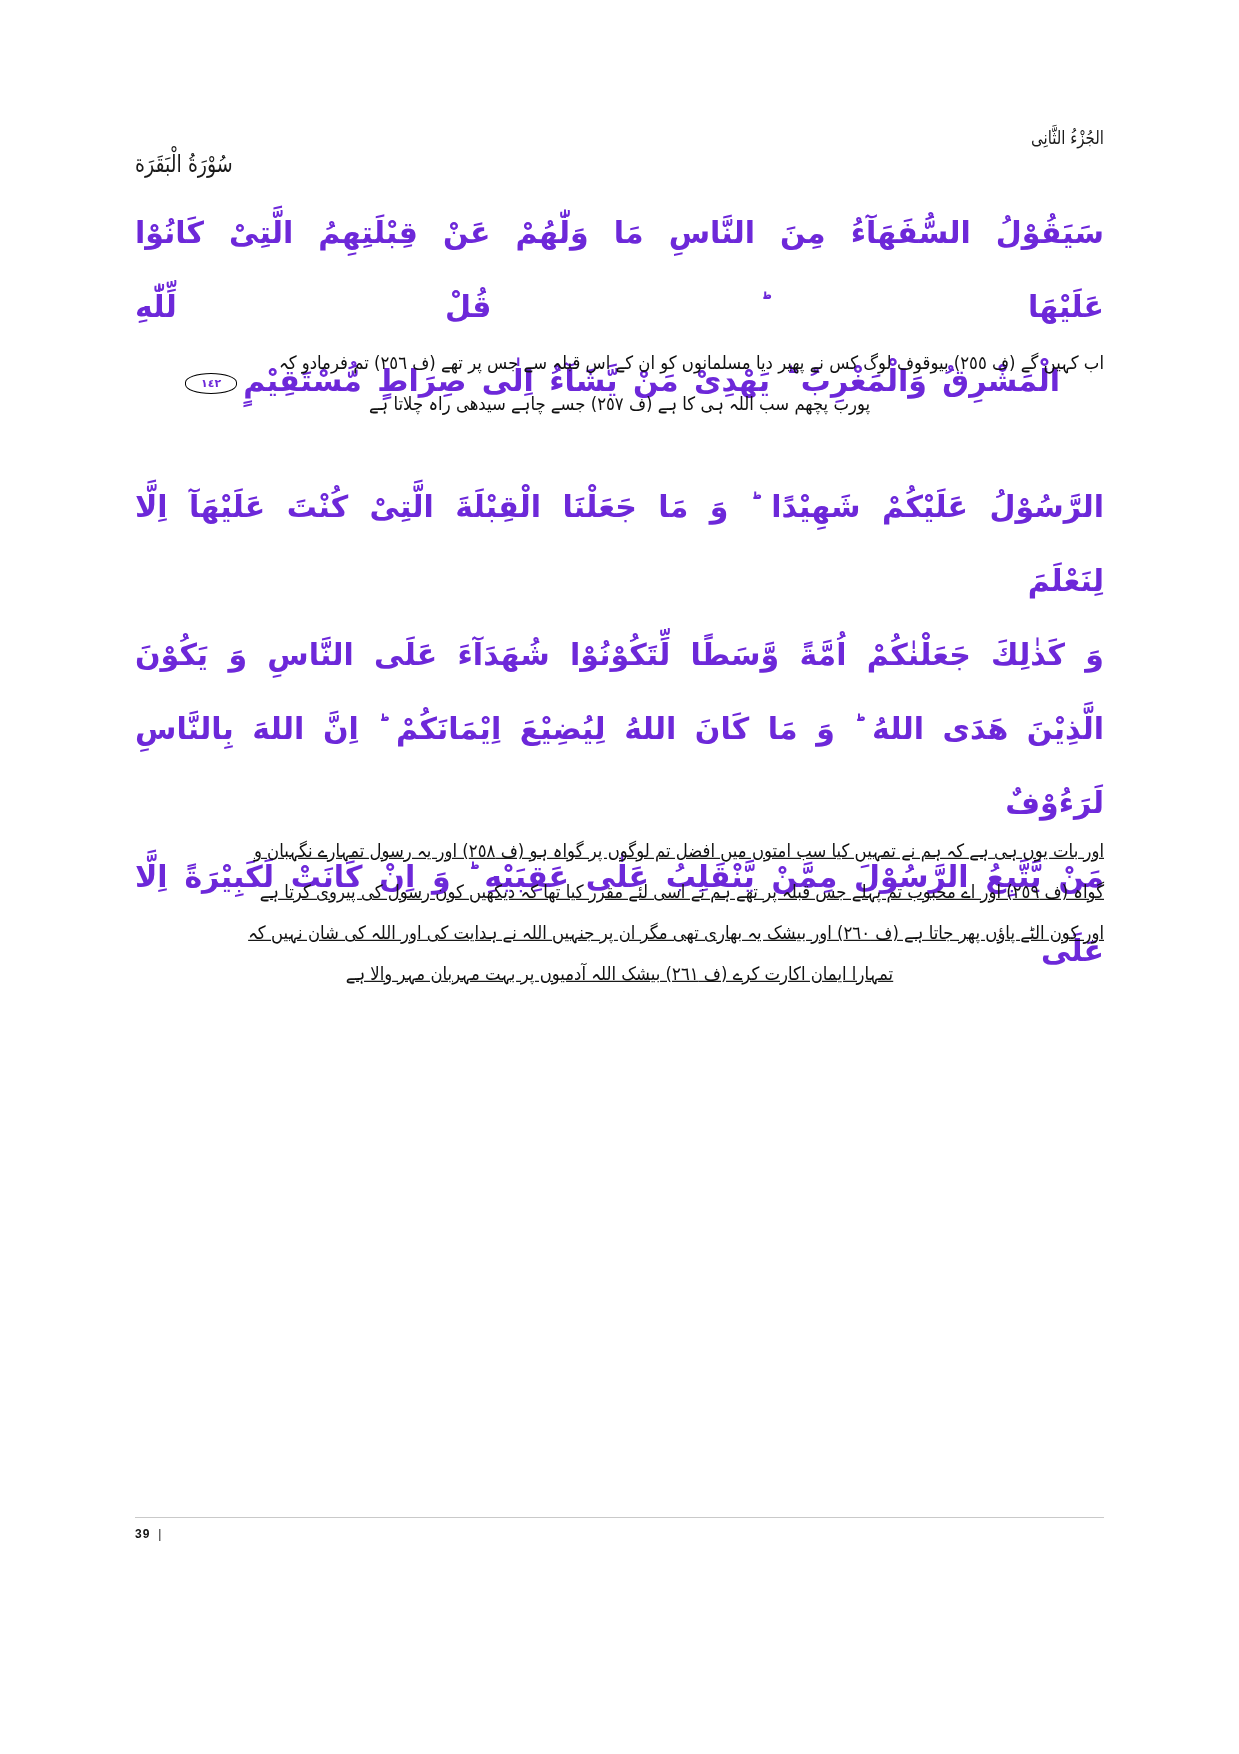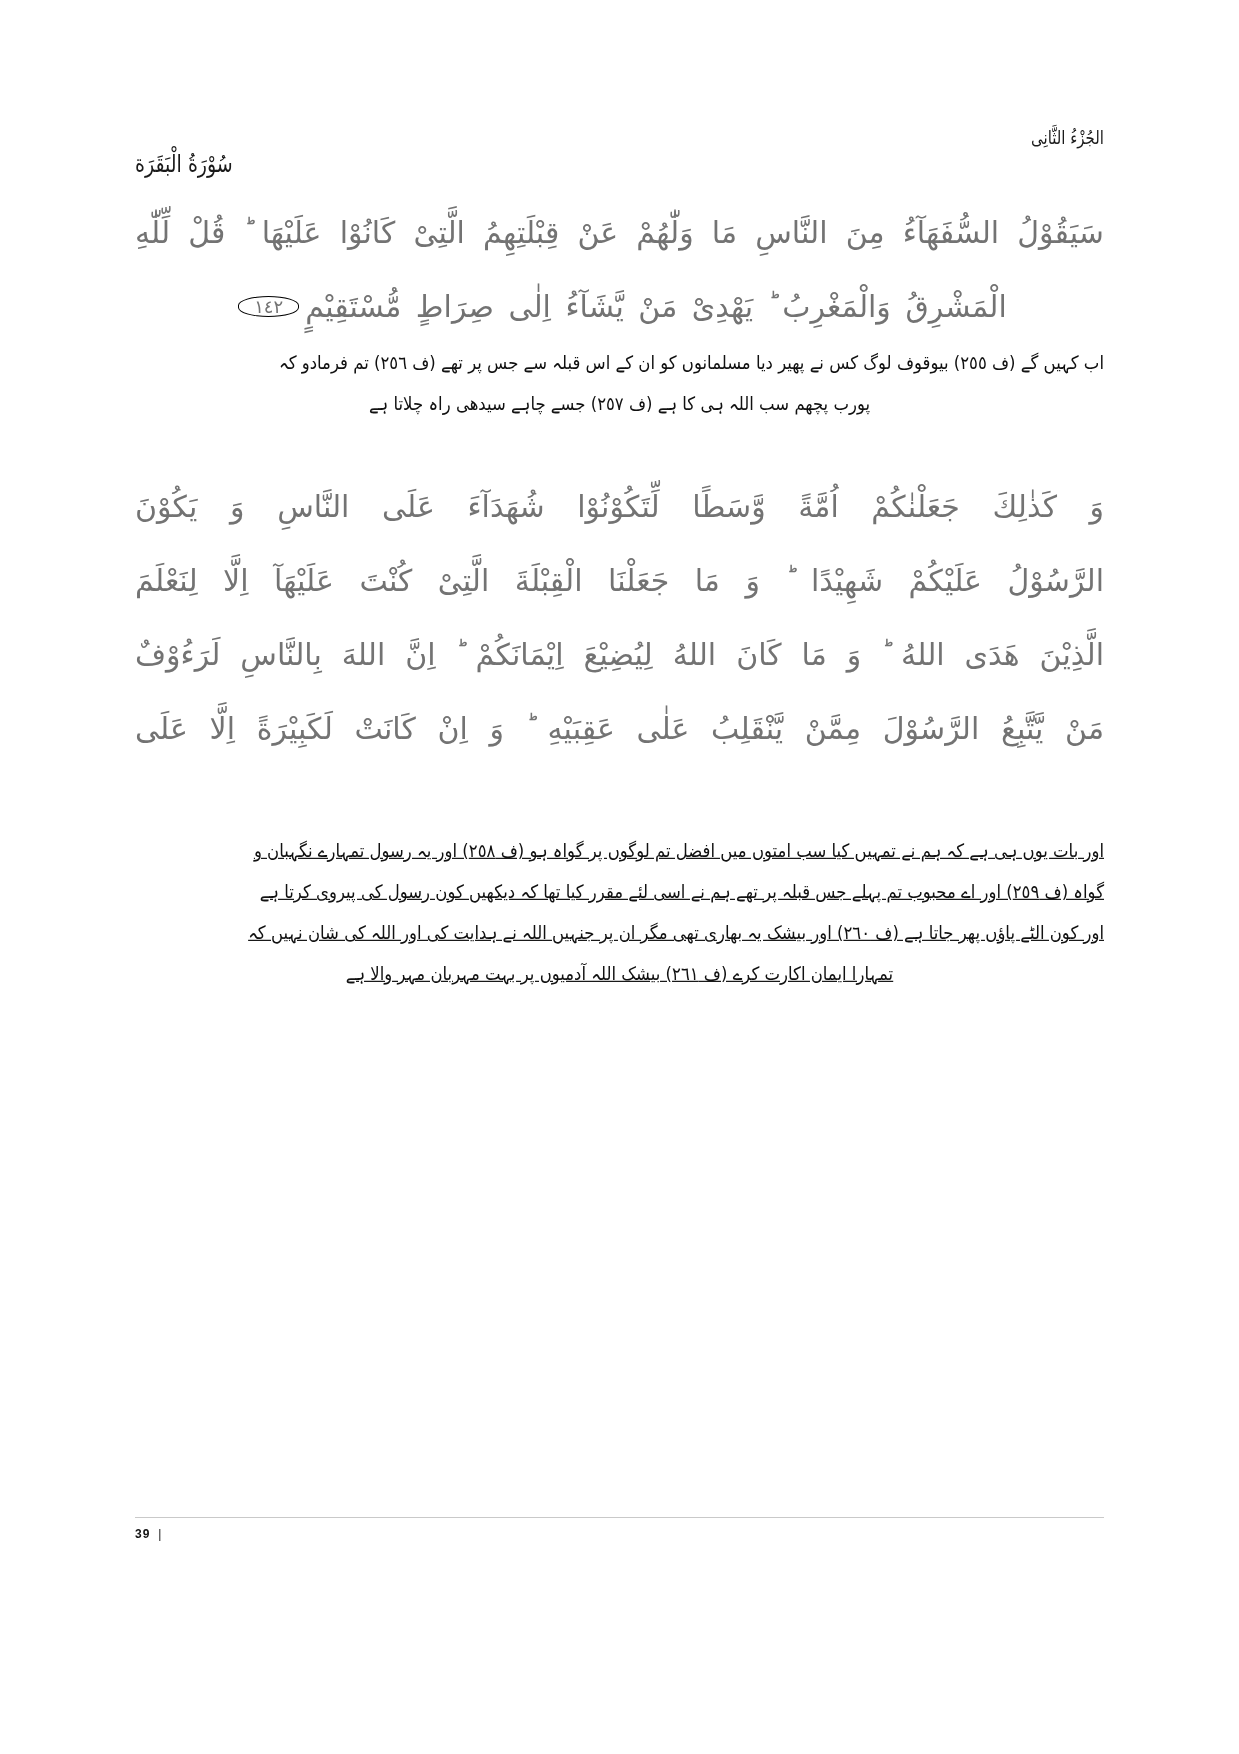--- a/index.html
+++ b/index.html
@@ -67,36 +67,36 @@
     left: 135px;
     direction: rtl;
     text-align: center;
   }
   .ayah-line {
     font-family: "DejaVu Sans", sans-serif;
     font-size: 30px;
     line-height: 74px;
     letter-spacing: 0px;
     word-spacing: 5px;
-    color: #737373;
+    color: #6d28d9;
     white-space: nowrap;
-    font-weight: 400;
+    font-weight: 700;
   }
   .ayah-line.justify {
     text-align: justify;
     text-align-last: justify;
     white-space: normal;
   }
   .ayah-line.center {
     text-align: center;
     text-align-last: center;
   }
   .ayah-mark {
     display: inline-block;
-    font-size: 18px;
+    font-size: 11px;
     border: 1.6px solid #000;
     border-radius: 50% / 45%;
     padding: 0 15px;
     margin: 0 6px;
     vertical-align: 4px;
     line-height: 19px;
     font-family: "DejaVu Sans", sans-serif;
   }
 
   
@@ -169,22 +169,22 @@
       <span>الْمَشْرِقُ وَالْمَغْرِبُ ؕ يَهْدِىْ مَنْ يَّشَآءُ اِلٰى صِرَاطٍ مُّسْتَقِيْمٍ</span><span class="ayah-mark">١٤٢</span>
     </div>
   </div>
 
   <div class="urdu-block" style="top: 342px;">
     <div class="urdu-line rt">اب کہیں گے (ف ٢٥٥) بیوقوف لوگ کس نے پھیر دیا مسلمانوں کو ان کے اس قبلہ سے جس پر تھے (ف ٢٥٦) تم فرمادو کہ</div>
     <div class="urdu-line ctr">پورب پچھم سب اللہ ہی کا ہے (ف ٢٥٧) جسے چاہے سیدھی راہ چلاتا ہے</div>
   </div>
 
   <div class="ayah-block" style="top: 470px;">
+    <div class="ayah-line justify">الرَّسُوْلُ عَلَيْكُمْ شَهِيْدًا ؕ وَ مَا جَعَلْنَا الْقِبْلَةَ الَّتِىْ كُنْتَ عَلَيْهَآ اِلَّا لِنَعْلَمَ</div>
     <div class="ayah-line justify">وَ كَذٰلِكَ جَعَلْنٰكُمْ اُمَّةً وَّسَطًا لِّتَكُوْنُوْا شُهَدَآءَ عَلَى النَّاسِ وَ يَكُوْنَ</div>
-    <div class="ayah-line justify">الرَّسُوْلُ عَلَيْكُمْ شَهِيْدًا ؕ وَ مَا جَعَلْنَا الْقِبْلَةَ الَّتِىْ كُنْتَ عَلَيْهَآ اِلَّا لِنَعْلَمَ</div>
     <div class="ayah-line justify">الَّذِيْنَ هَدَى اللهُ ؕ وَ مَا كَانَ اللهُ لِيُضِيْعَ اِيْمَانَكُمْ ؕ اِنَّ اللهَ بِالنَّاسِ لَرَءُوْفٌ</div>
     <div class="ayah-line justify">مَنْ يَّتَّبِعُ الرَّسُوْلَ مِمَّنْ يَّنْقَلِبُ عَلٰى عَقِبَيْهِ ؕ وَ اِنْ كَانَتْ لَكَبِيْرَةً اِلَّا عَلَى</div>
   </div>
 
   <div class="urdu-block" style="top: 830px; text-decoration: underline;">
     <div class="urdu-line rt">اور بات یوں ہی ہے کہ ہم نے تمہیں کیا سب امتوں میں افضل تم لوگوں پر گواہ ہو (ف ٢٥٨) اور یہ رسول تمہارے نگہبان و</div>
     <div class="urdu-line rt">گواہ (ف ٢٥٩) اور اے محبوب تم پہلے جس قبلہ پر تھے ہم نے اسی لئے مقرر کیا تھا کہ دیکھیں کون رسول کی پیروی کرتا ہے</div>
     <div class="urdu-line rt">اور کون الٹے پاؤں پھر جاتا ہے (ف ٢٦٠) اور بیشک یہ بھاری تھی مگر ان پر جنہیں اللہ نے ہدایت کی اور اللہ کی شان نہیں کہ</div>
     <div class="urdu-line ctr">تمہارا ایمان اکارت کرے (ف ٢٦١) بیشک اللہ آدمیوں پر بہت مہربان مہر والا ہے</div>
   </div>

